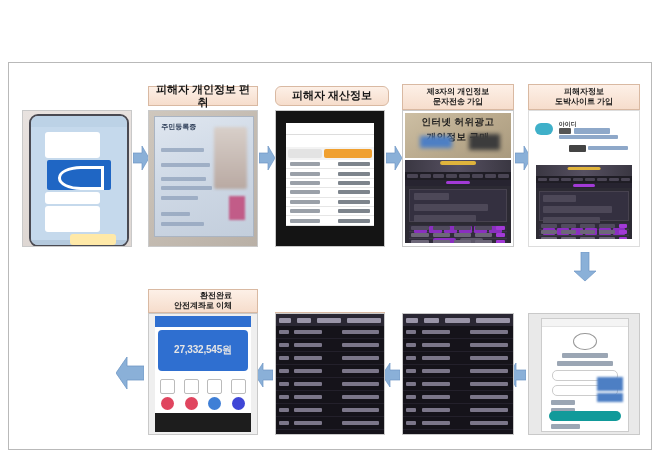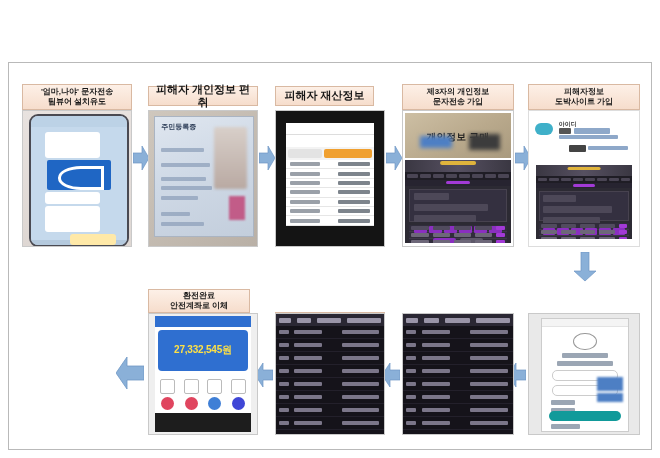--- a/index.html
+++ b/index.html
@@ -144,21 +144,21 @@
   .s6-check{margin:6% auto 3%;width:26%;height:14%;border:1.5px solid #999;border-radius:50%;}
   .s6-ln{height:5px;background:#9ba6b4;margin:3px 10%;border-radius:1px;filter:blur(.5px);}
   .s6-pill{margin:4px 12%;height:9px;border:1px solid #ccc;border-radius:5px;}
   .s6-blk{position:absolute;right:6%;width:30%;background:#4d7fc4;filter:blur(1.2px);}
   .s6-btn{position:absolute;left:8%;bottom:9%;width:84%;height:9%;background:#119a9a;border-radius:14px;}
 
   
   .p9{background:#efefef;}
   .scr9{position:absolute;left:6%;top:2%;width:88%;height:96%;background:#fff;overflow:hidden;}
   .s9-hd{height:9%;background:#2f6fd0;}
-  .s9-card{margin:3px;height:36%;background:#2f6fd0;border-radius:4px;position:relative;color:#fde047;
+  .s9-card{margin:3px;height:36%;background:#2f6fd0;border-radius:4px;position:relative;color:#e5e5e5;
     display:flex;align-items:center;justify-content:center;}
   .s9-card .amt{font-size:10px;font-weight:bold;letter-spacing:-.2px;}
   .s9-grid{display:flex;height:16%;align-items:center;justify-content:space-around;padding-top:3px;}
   .s9-grid b{display:block;width:13px;height:13px;border:1px solid #bbb;border-radius:2px;}
   .s9-dots{display:flex;height:14%;align-items:center;justify-content:space-around;}
   .s9-dots b{display:block;width:13px;height:13px;border-radius:50%;}
   .s9-ad{position:absolute;left:0;bottom:0;width:100%;height:16%;background:#1d1d1d;}
 
   
   .arrow{position:absolute;}
@@ -169,22 +169,20 @@
   .star .lbl{position:absolute;color:#fff;font-size:14px;font-weight:bold;letter-spacing:1px;}
 </style>
 </head>
 <body>
 
 <div id="page">
 
 
   <div class="frame"></div>
 
-  <div class="cap two" style="left:22px;top:84px;width:110px;height:26px;">'엄마,나야' 문자전송
-팀뷰어 설치유도</div>
   <div class="panel p1" style="left:22px;top:110px;width:110px;height:137px;">
     <div class="phone1">
       <div class="chat-top"></div>
       <div class="chat-body">
         <div class="bub tall"></div>
         <div class="qr"></div>
         <div class="bub"></div>
         <div class="bub tall"></div>
         <div class="bub y"></div>
 
@@ -214,21 +212,21 @@
       <div class="id-stamp"></div>
     </div>
   </div>
 
   <div class="arrow" style="left:259px;top:145px;">
     <svg width="16" height="26" viewBox="0 0 16 26">
         <polygon points="0,8 9,8 9,1 16,13 9,25 9,18 0,18" fill="#8ab0d8" stroke="#6e97c4" stroke-width="0.7"></polygon>
       </svg>
   </div>
 
-  <div class="cap one" style="left:275px;top:86px;width:99px;height:20px;">피해자 재산정보</div>
+  <div class="cap one" style="left:275px;top:86px;width:114px;height:20px;border-radius:6px;">피해자 재산정보</div>
   <div class="panel p3" style="left:275px;top:110px;width:110px;height:137px;">
     <div class="scr3">
       <div class="s3-hd"></div>
       <div class="s3-amt"></div>
       <div class="s3-btns">
         <div></div>
         <div class="or"></div>
       </div>
       <div class="s3-row">
           <i class="a"></i>
@@ -265,20 +263,21 @@
   <div class="arrow" style="left:386px;top:145px;">
     <svg width="16" height="26" viewBox="0 0 16 26">
         <polygon points="0,8 9,8 9,1 16,13 9,25 9,18 0,18" fill="#8ab0d8" stroke="#6e97c4" stroke-width="0.7"></polygon>
       </svg>
   </div>
 
   <div class="cap two" style="left:402px;top:84px;width:112px;height:26px;">제3자의 개인정보
 문자전송 가입</div>
   <div class="panel" style="left:402px;top:110px;width:112px;height:137px;background:#ffffff;">
     <div class="adbox">
+      <div class="t1">인터넷 허위광고</div>
       <div class="t2">개인정보 구매</div>
       <div class="blur1"></div>
       <div class="blur2"></div>
     </div>
     <div class="gamb" style="left:2%;top:36%;width:96%;height:62%;">
       <div class="g-hd">
           <div class="g-logo"></div>
         </div>
       <div class="g-nav">
         <span></span>
@@ -555,21 +554,21 @@
         <i class="c3"></i>
       </div>
   </div>
 
   <div class="arrow" style="left:255px;top:362px;">
     <svg width="18" height="26" viewBox="0 0 18 26">
         <polygon points="18,8 8,8 8,1 0,13 8,25 8,18 18,18" fill="#8ab0d8" stroke="#6e97c4" stroke-width="0.7"></polygon>
       </svg>
   </div>
 
-  <div class="cap two" style="left:148px;top:289px;width:102px;height:24px;">환전완료
+  <div class="cap two" style="left:148px;top:289px;width:110px;height:24px;text-align:right;">환전완료
 안전계좌로 이체</div>
   <div class="panel p9" style="left:148px;top:313px;width:110px;height:122px;">
     <div class="scr9">
       <div class="s9-hd"></div>
       <div class="s9-card">
         <div class="amt">27,332,545원</div>
       </div>
       <div class="s9-grid">
         <b></b>
           <b></b>

